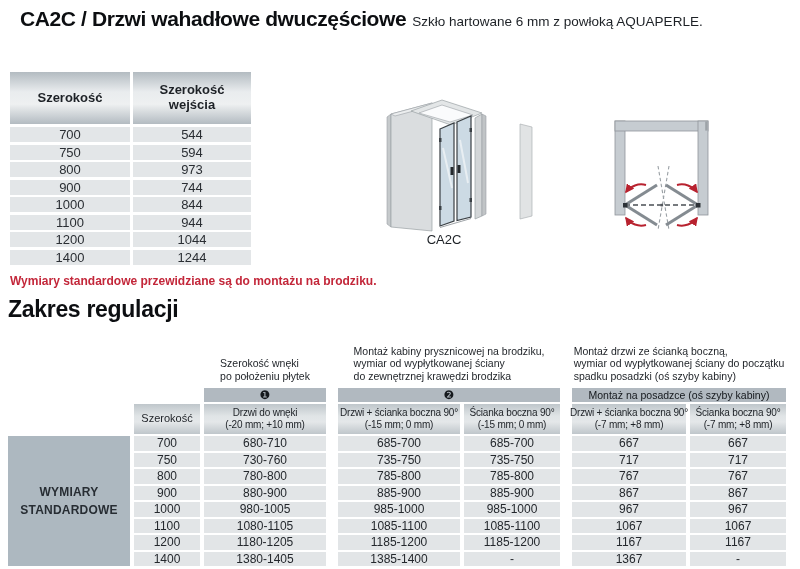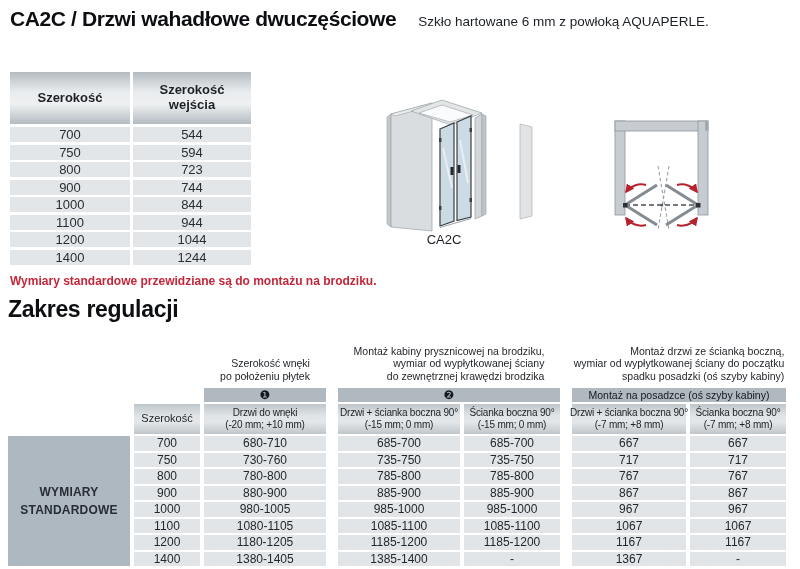--- a/index.html
+++ b/index.html
@@ -1,21 +1,21 @@
 <!DOCTYPE html>
 <html><head>
 <meta charset="utf-8">
 <style>
   html,body { margin:0; padding:0; background:#ffffff; }
   .page {
     position:relative; width:800px; height:569px; overflow:hidden;
     background:#ffffff; font-family:"Liberation Sans", sans-serif;
   }
   
-  .title-row { position:absolute; left:10px; top:7px; display:flex; align-items:baseline; gap:22px; white-space:nowrap; }
+  .title-row { position:absolute; left:20px; top:7px; display:flex; align-items:baseline; gap:6px; white-space:nowrap; }
   .title   { font-size:21px; font-weight:bold; letter-spacing:-0.4px; color:#0c0e11; }
   .subtitle{ font-size:13.5px; color:#1d2126;text-align:center; }
   .descline{ position:absolute; left:10px; top:38px; font-size:13.5px; color:#1d2126; white-space:nowrap; }
 
   
   .upper-table { position:absolute; left:10px; top:72px; width:241px; }
   .ut-head { display:grid; grid-template-columns:120px 118px; column-gap:3px; margin-bottom:3px; }
   .ut-head .hcell {
     height:52px; background:linear-gradient(180deg,#b3bbc1 0%,#e9ecee 38%,#eef0f1 62%,#b3bbc1 100%);
     display:flex; align-items:center; justify-content:center;
@@ -28,21 +28,21 @@
   .section-title { position:absolute; left:8px; top:296px; font-size:23px; font-weight:bold; letter-spacing:-0.3px; color:#0c0e11; }
 
   
   .iso-svg  { position:absolute; left:378px; top:88px; }
   .top-svg  { position:absolute; left:612px; top:100px; }
 
   
   .lower-table { position:absolute; left:8px; top:340px; width:786px; }
   .lt-row { display:grid; grid-template-columns:122px 66px 122px 4px 122px 96px 4px 114px 96px; column-gap:4px; }
   .desc-row { min-height:46px; align-items:end; margin-bottom:2px; }
-  .desc { font-size:10.5px; line-height:1.22; color:#1d2126; text-align:right; white-space:pre; justify-self:center; padding-bottom:3px; }
+  .desc { font-size:10.5px; line-height:1.22; color:#1d2126; text-align:left; white-space:pre; justify-self:center; padding-bottom:3px; }
   .d1 { grid-column:3/4; } .d2 { grid-column:5/7; } .d3 { grid-column:8/10; }
   .band-row { margin-bottom:2px; }
   .band { background:#b1b9c0; height:14px; font-size:10.5px; line-height:14px; text-align:center; color:#14181c; }
   .band.badge { font-size:12px; }
   .b1 { grid-column:3/4; } .b2 { grid-column:5/7; } .b3 { grid-column:8/10; }
   .head-row { margin-bottom:2px; }
   .hcell2 {
     height:30px; background:linear-gradient(180deg,#bfc6cb 0%,#e0e4e6 40%,#e4e7e9 60%,#bfc6cb 100%);
     display:flex; flex-direction:column; align-items:center; justify-content:center;
     font-size:10px; letter-spacing:-0.2px; line-height:1.25; color:#1d2126; text-align:center; white-space:nowrap;
@@ -77,21 +77,21 @@
     <div class="ut-row">
         <div class="cell">700</div>
         <div class="cell">544</div>
       </div>
     <div class="ut-row">
         <div class="cell">750</div>
         <div class="cell">594</div>
       </div>
     <div class="ut-row">
         <div class="cell">800</div>
-        <div class="cell">723</div>
+        <div class="cell">973</div>
       </div>
     <div class="ut-row">
         <div class="cell">900</div>
         <div class="cell">744</div>
       </div>
     <div class="ut-row">
         <div class="cell">1000</div>
         <div class="cell">844</div>
       </div>
     <div class="ut-row">

